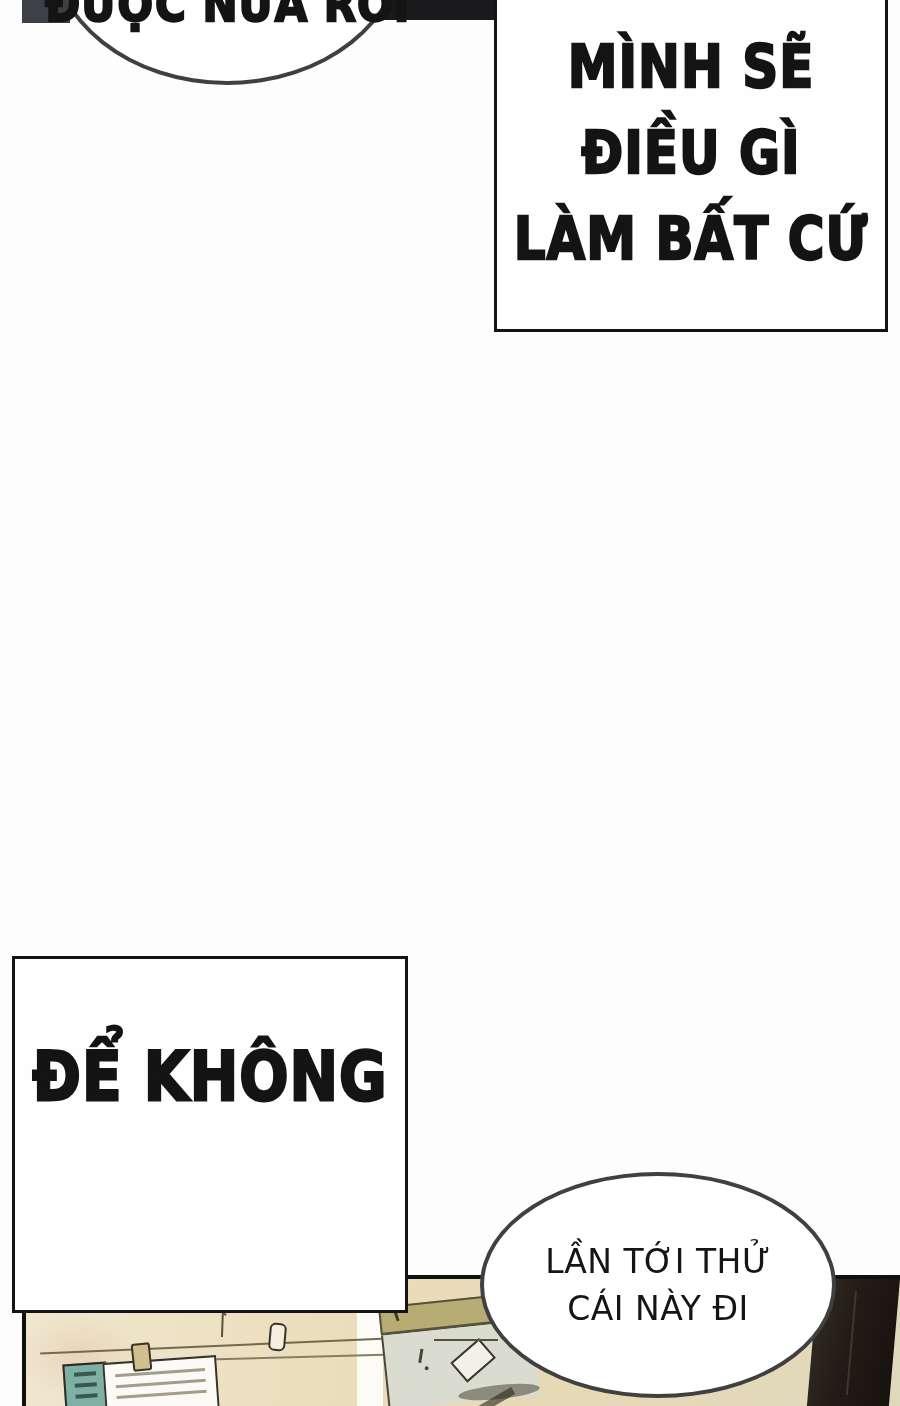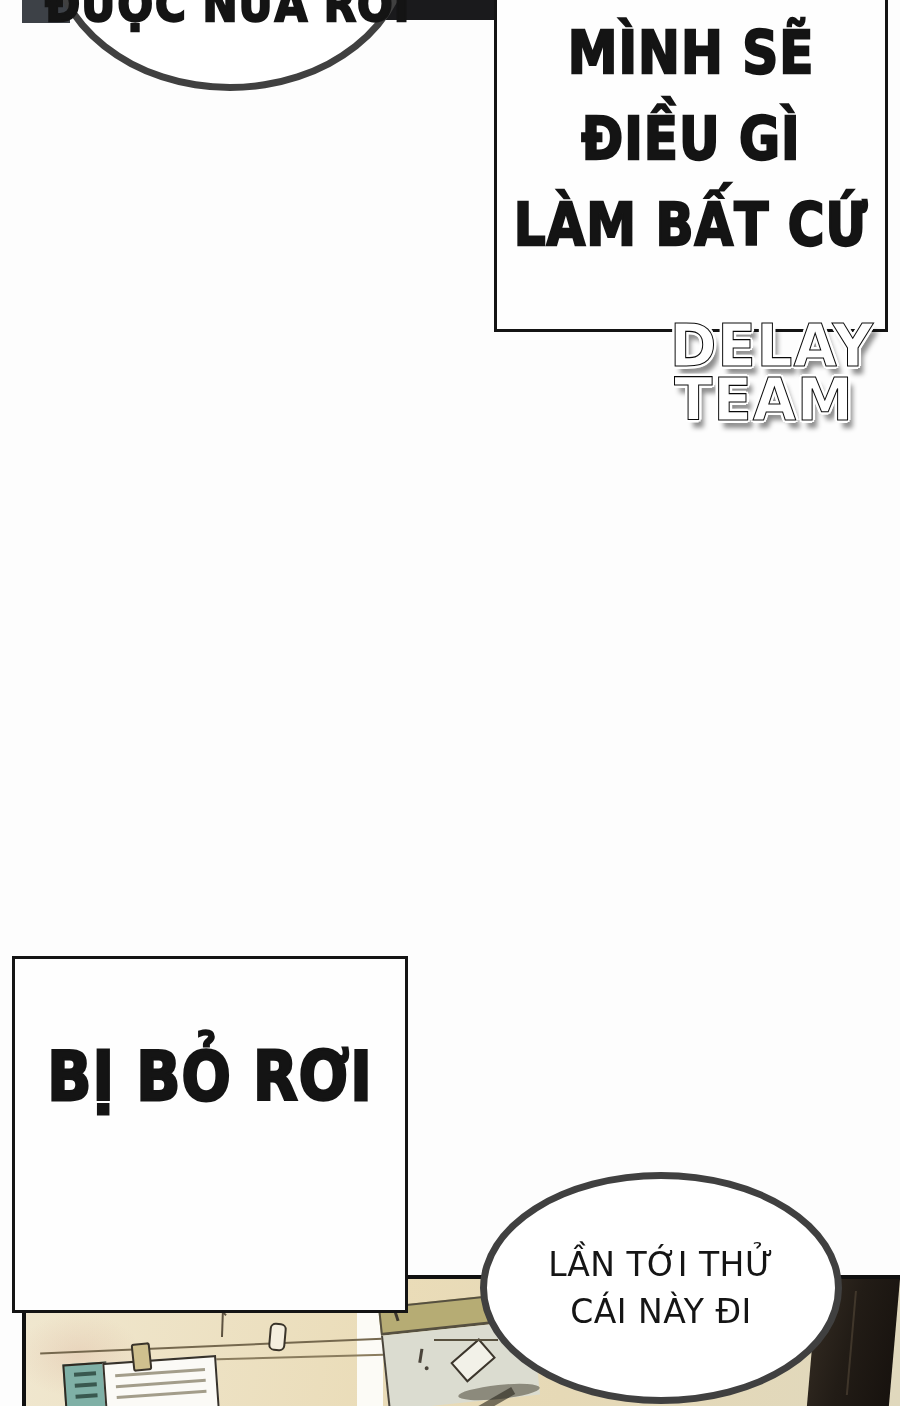--- a/index.html
+++ b/index.html
@@ -11,29 +11,29 @@
   .chunky{
     font-family:"DejaVu Sans",sans-serif;font-weight:800;color:#141414;
     -webkit-text-stroke:2px #141414;letter-spacing:1px;white-space:nowrap;
   }
   .sY{transform:scaleY(1.18);transform-origin:top center;}
   
   .frag-gray{position:absolute;left:22px;top:0;width:48px;height:23px;background:#3d4147;}
   .frag-black{position:absolute;left:348px;top:0;width:146px;height:20px;background:#1a1a1c;
     clip-path:polygon(0 0,100% 0,100% 100%,8px 100%);}
   
-  .bubble{position:absolute;background:#ffffff;border:7px solid #404040;border-radius:50%;}
+  .bubble{position:absolute;background:#ffffff;border:4px solid #404040;border-radius:50%;}
   .bubble-top{left:49px;top:-197px;width:348px;height:274px;}
   .top-bubble-text{position:absolute;left:45px;top:-24px;width:356px;text-align:center;
     font-size:42px;transform:scaleY(1.15);transform-origin:top center;}
   
   .panel{position:absolute;background:#fefefe;border:3px solid #141414;box-sizing:border-box;}
   .panel-tr{left:494px;top:-8px;width:394px;height:340px;}
   .tr-text{position:absolute;left:0;right:0;top:24px;text-align:center;}
-  .tr-line{font-size:50px;height:86px;display:flex;justify-content:center;}
+  .tr-line{font-size:50px;height:86px;display:flex;align-items:center;justify-content:center;}
   
   .panel-bl{left:12px;top:956px;width:396px;height:357px;z-index:6;}
   .bl-text{position:absolute;left:0;right:0;top:52px;text-align:center;}
   .bl-line{font-size:58px;-webkit-text-stroke:2.4px #141414;height:118px;
     display:flex;align-items:center;justify-content:center;}
   
   .gtxt{-webkit-background-clip:text;background-clip:text;color:transparent;}
   
   .vlog{position:absolute;left:4px;top:326px;width:450px;height:100px;}
   .vlog-icon{position:absolute;left:2px;top:2px;width:86px;height:88px;}
@@ -133,24 +133,20 @@
         </div>
     </div>
   </div>
 
   <div class="frag-black"></div>
 
   <div class="bubble bubble-top"></div>
   <div class="chunky top-bubble-text">ĐƯỢC NỮA RỒI</div>
 
 
-  <div class="delay">
-    <div class="delay-line"><span class="dl-red gtxt">D</span><span class="dl-dark gtxt">ELAY</span></div>
-    <div class="delay-line delay-line2"><span class="dl-dark gtxt">TEA</span><span class="dl-red gtxt">M</span></div>
-  </div>
 
   <div class="panel-art">
     <div class="white-strip"></div>
     <div class="wire-a"></div>
     <div class="wire-b"></div>
     <div class="string-v"></div>
     <div class="string-k"></div>
     <div class="board">
       <div class="dash"></div>
         <div class="dash"></div>
@@ -175,21 +171,21 @@
     <div class="smudge"></div>
     <div class="smudge2"></div>
     <div class="door">
       <div class="door-seam"></div>
     </div>
   </div>
 
   <div class="panel panel-bl">
     <div class="bl-text">
       <div class="bl-line">
-          <span class="chunky sY" style="-webkit-text-stroke:2.4px #141414">BỊ BỎ RƠI</span>
+          <span class="chunky sY" style="-webkit-text-stroke:2.4px #141414">ĐỂ KHÔNG</span>
         </div>
     </div>
   </div>
 
   <div class="bubble bubble-bottom">
     <div class="bb-line">LẦN TỚI THỬ</div>
     <div class="bb-line">CÁI NÀY ĐI</div>
   </div>
 
 </div>

